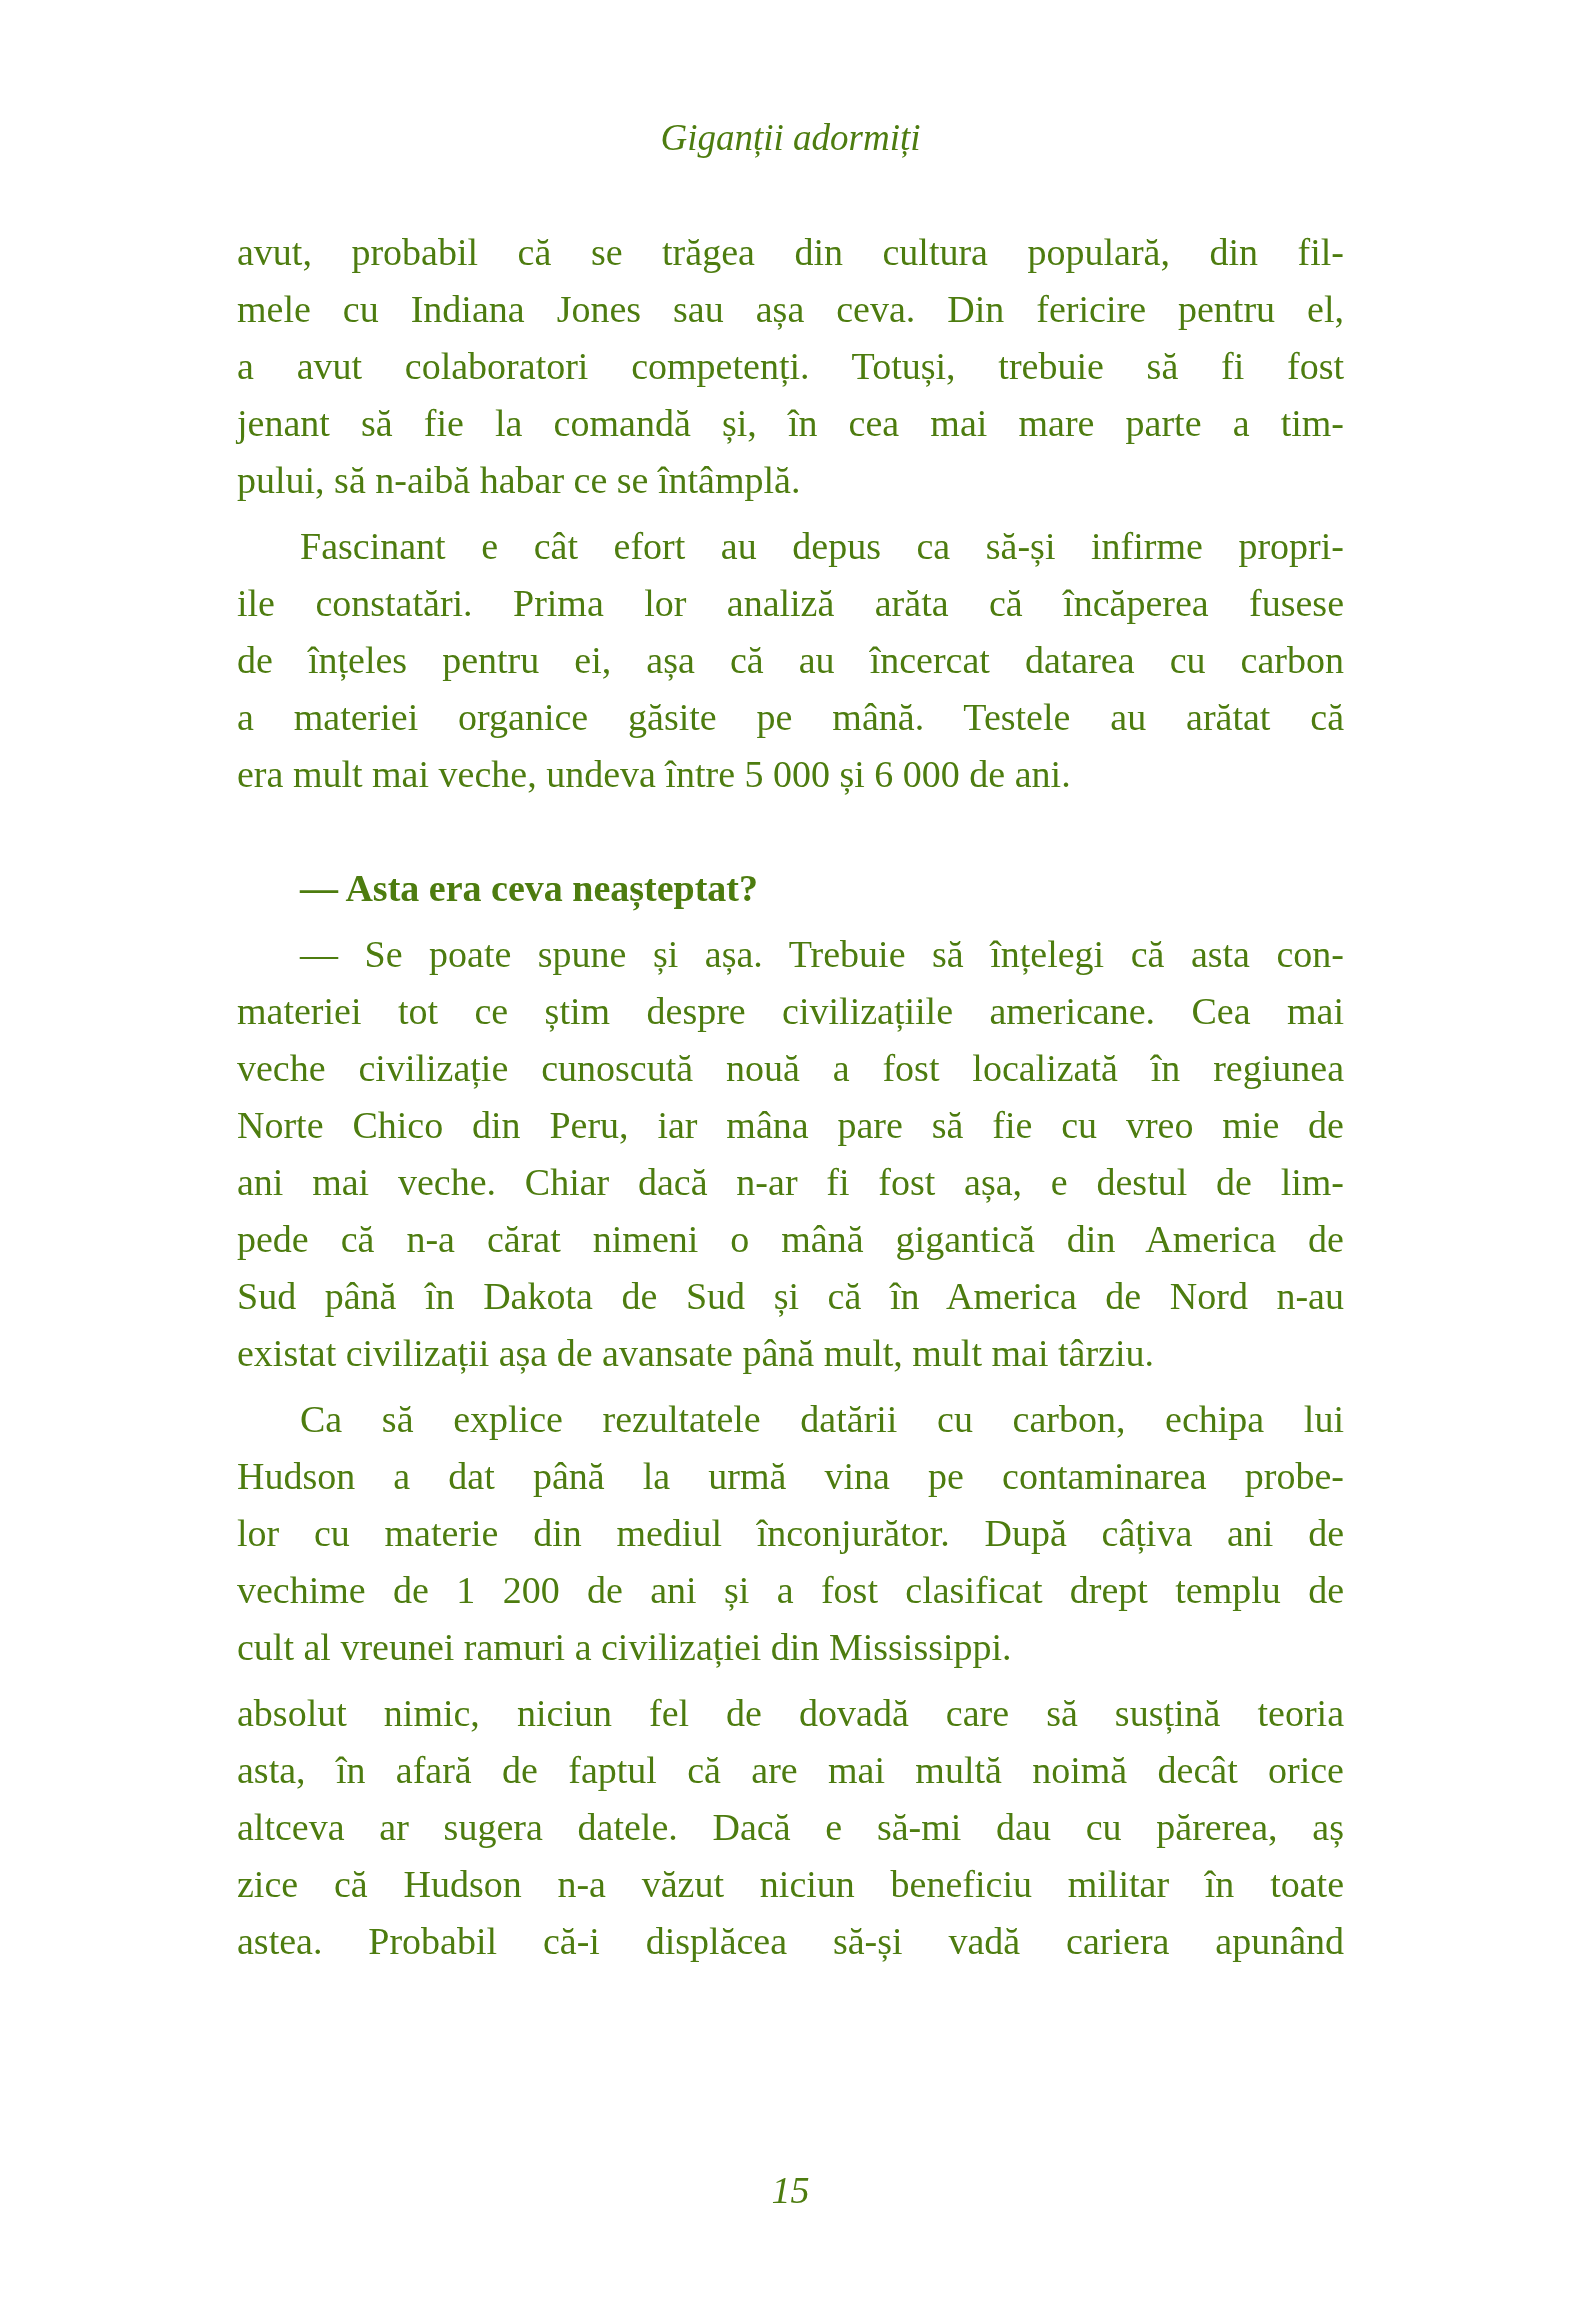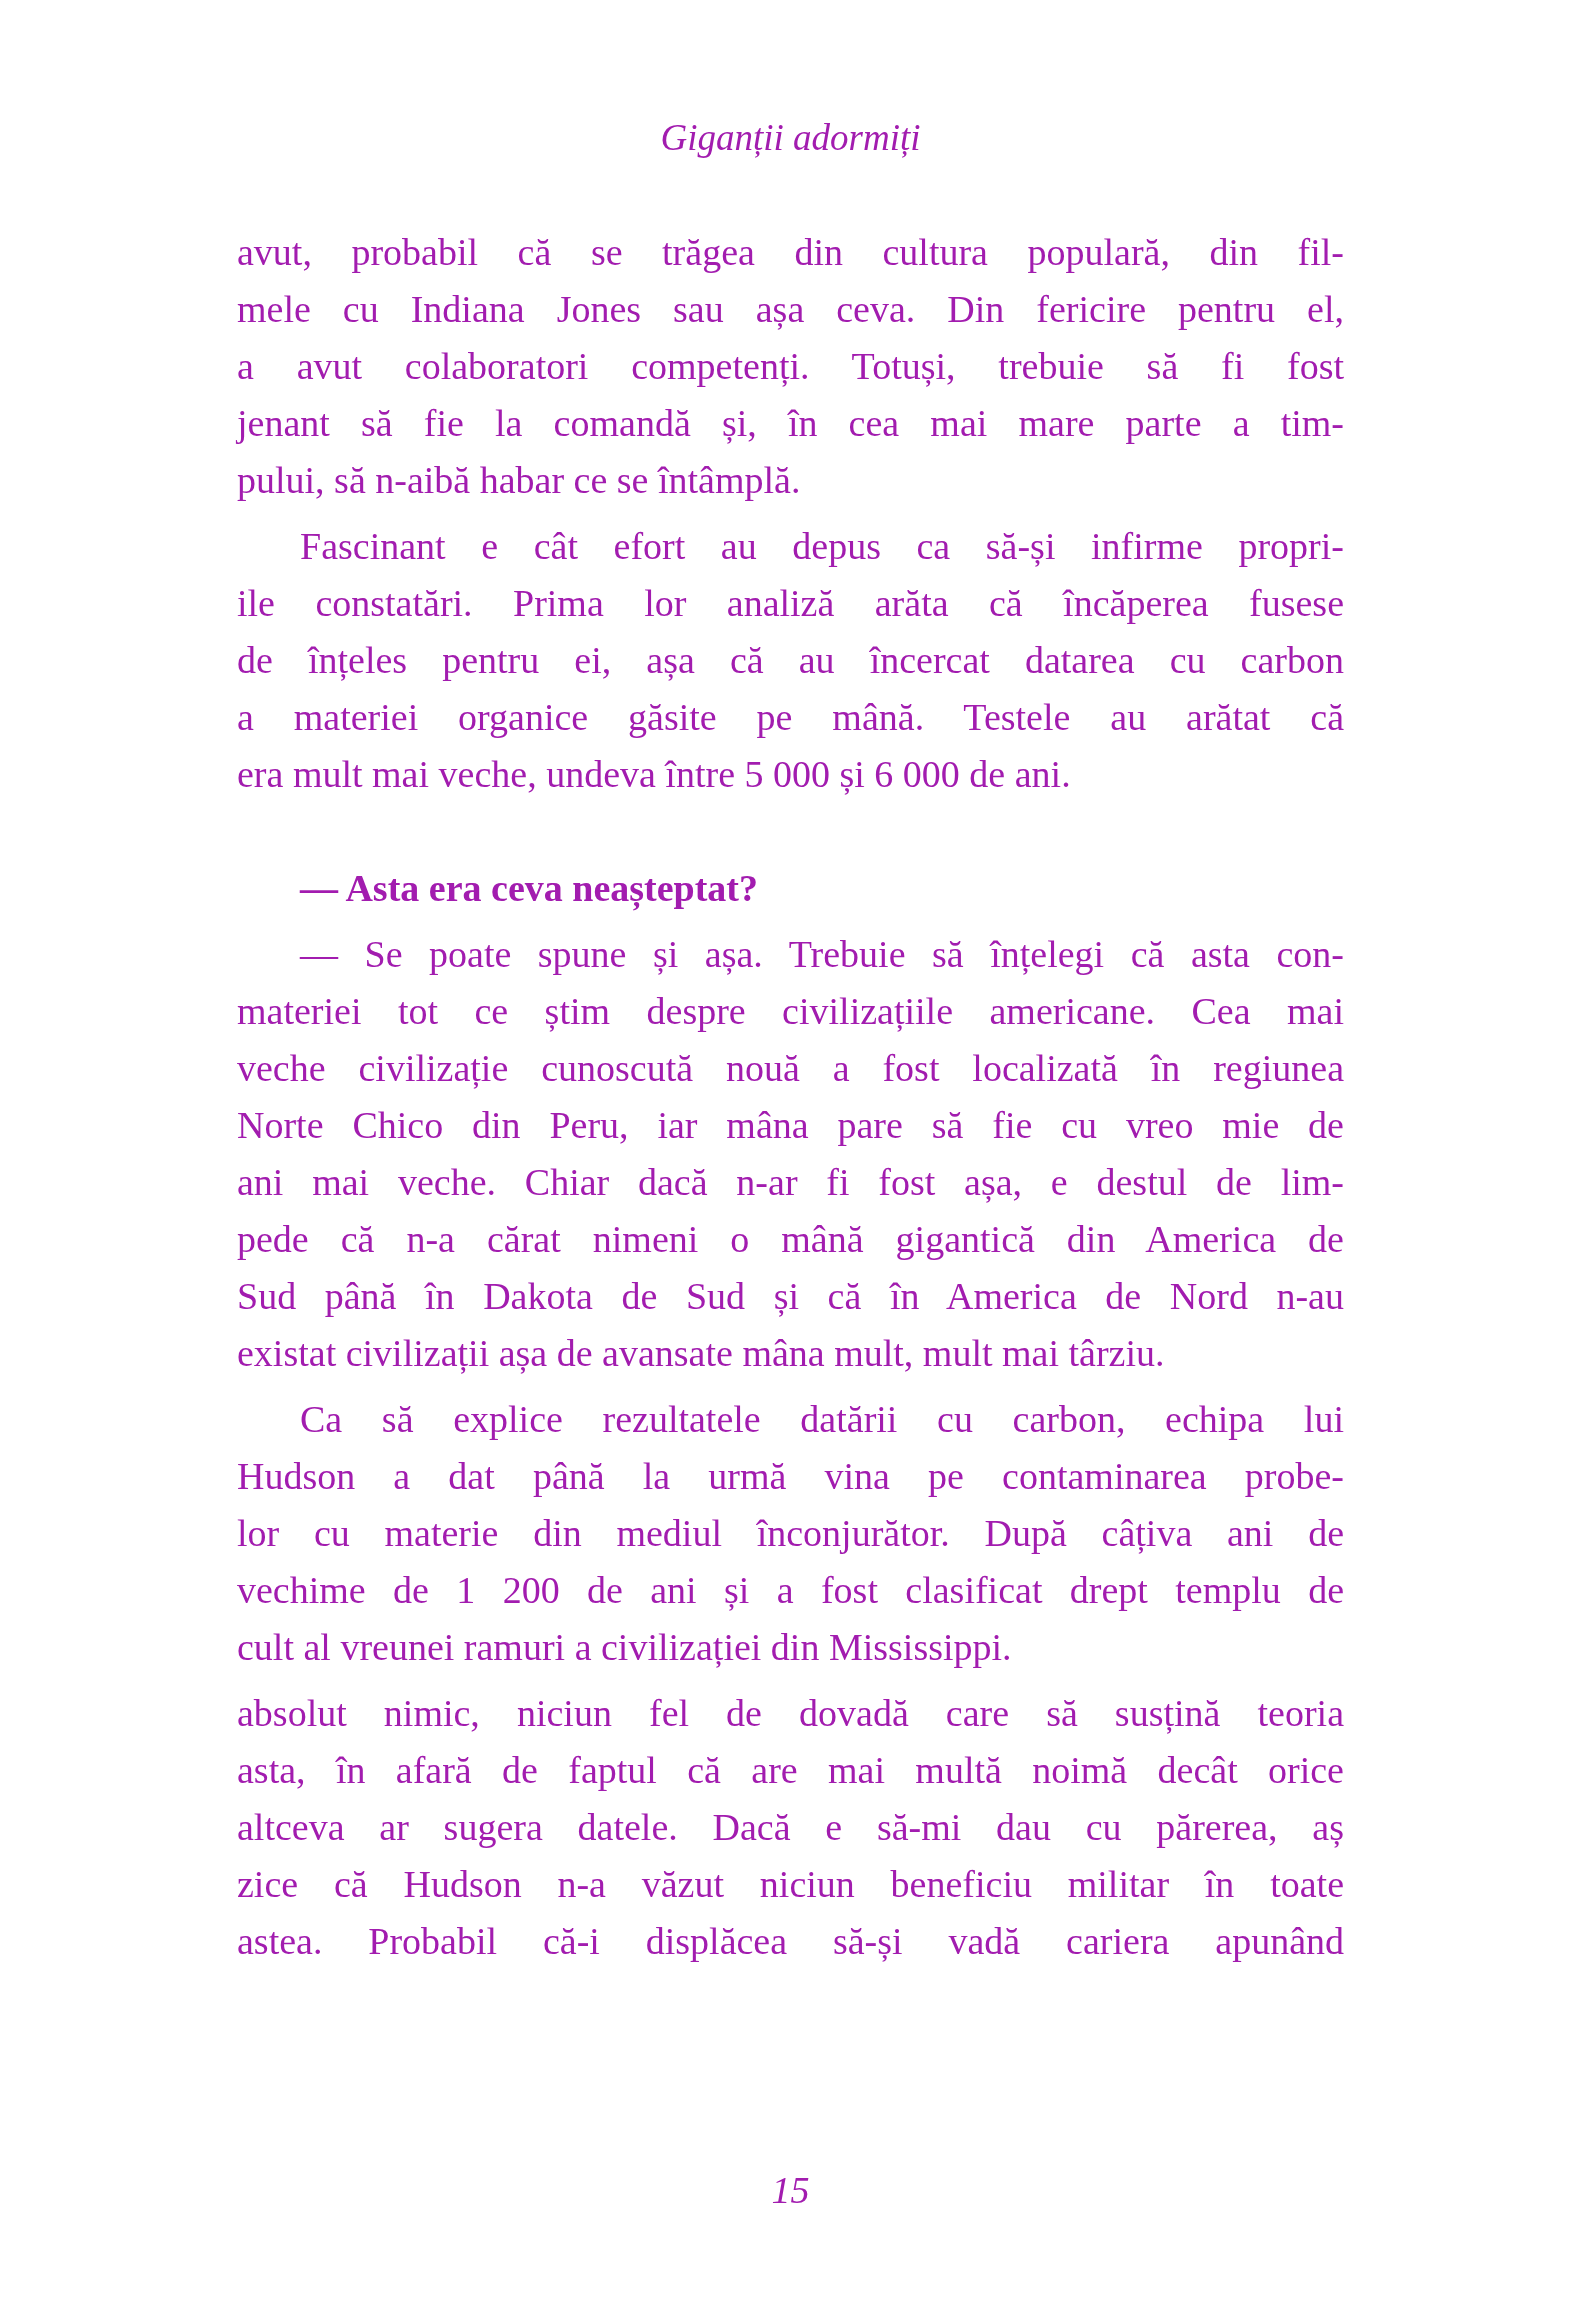--- a/index.html
+++ b/index.html
@@ -5,21 +5,21 @@
   html, body {
     margin: 0;
     padding: 0;
     background: #ffffff;
   }
   .page {
     position: relative;
     width: 1581px;
     height: 2315px;
     background: #ffffff;
-    color: #a21caf;
+    color: #4d7c0f;
     font-family: "Liberation Serif", "DejaVu Serif", serif;
     overflow: hidden;
   }
   .running-head {
     position: absolute;
     top: 113px;
     left: 0;
     width: 100%;
     text-align: center;
     font-style: italic;
@@ -91,21 +91,21 @@
         <div class="line indent last">— Asta era ceva neașteptat?</div>
       </div>
       <div class="para">
         <div class="line indent">— Se poate spune și așa. Trebuie să înțelegi că asta con-</div>
         <div class="line">materiei tot ce știm despre civilizațiile americane. Cea mai</div>
         <div class="line">veche civilizație cunoscută nouă a fost localizată în regiunea</div>
         <div class="line">Norte Chico din Peru, iar mâna pare să fie cu vreo mie de</div>
         <div class="line">ani mai veche. Chiar dacă n-ar fi fost așa, e destul de lim-</div>
         <div class="line">pede că n-a cărat nimeni o mână gigantică din America de</div>
         <div class="line">Sud până în Dakota de Sud și că în America de Nord n-au</div>
-        <div class="line last">existat civilizații așa de avansate mâna mult, mult mai târziu.</div>
+        <div class="line last">existat civilizații așa de avansate până mult, mult mai târziu.</div>
       </div>
       <div class="para">
         <div class="line indent">Ca să explice rezultatele datării cu carbon, echipa lui</div>
         <div class="line">Hudson a dat până la urmă vina pe contaminarea probe-</div>
         <div class="line">lor cu materie din mediul înconjurător. După câțiva ani de</div>
         <div class="line">vechime de 1 200 de ani și a fost clasificat drept templu de</div>
         <div class="line last">cult al vreunei ramuri a civilizației din Mississippi.</div>
       </div>
       <div class="para">
         <div class="line">absolut nimic, niciun fel de dovadă care să susțină teoria</div>

